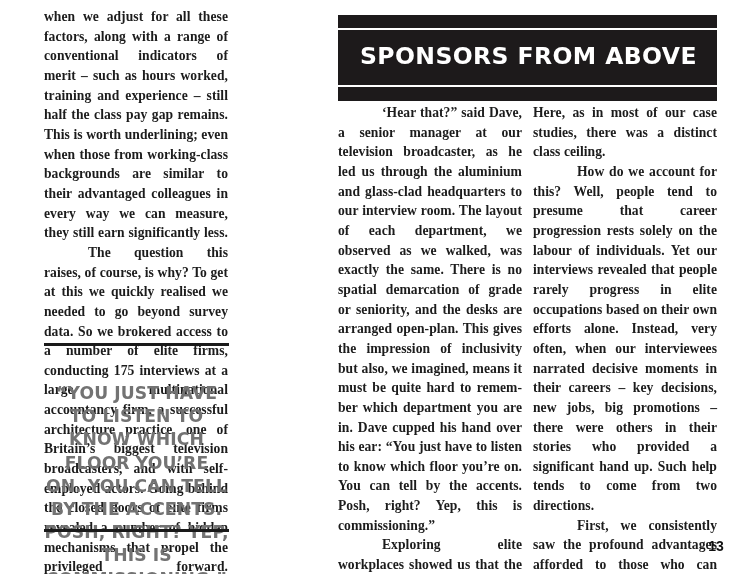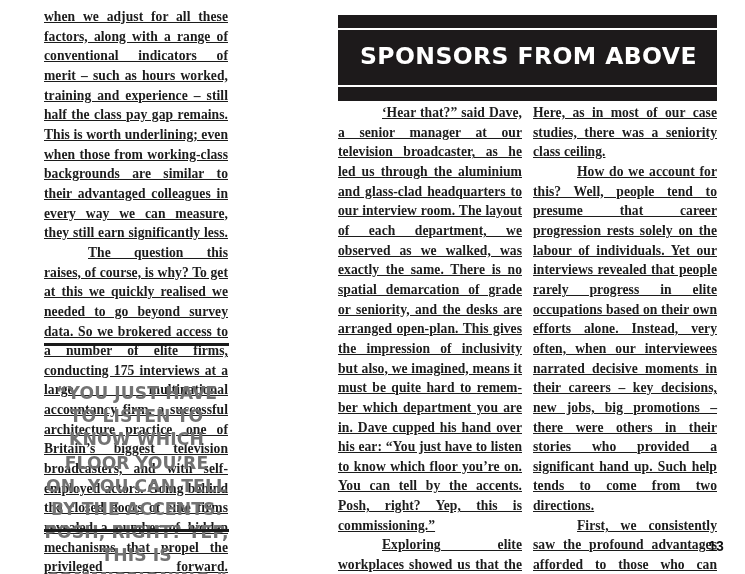--- a/index.html
+++ b/index.html
@@ -19,21 +19,20 @@
       font-weight: bold;
       font-size: 13.6px;
       line-height: 19.65px;
       text-align: justify;
       hyphens: manual;
       color: #1c1c1c;
       letter-spacing: 0.05px;
     }
     .body-text p {
       margin: 0;
-      text-decoration: underline;
     }
     .body-text p.indent {
       text-indent: 44px;
     }
     .body-text p.last-justify {
       text-align-last: justify;
     }
 
     
     #left-col {
@@ -152,18 +151,18 @@
   <div class="banner-title">SPONSORS FROM ABOVE</div>
   <div class="inner-line lower"></div>
 </div>
 
 <div id="right-col-1" class="body-text">
   <p class="indent">‘Hear that?” said Dave, a sen­ior manager at our television broad­caster, as he led us through the alu­minium and glass-clad headquarters to our interview room. The layout of each department, we observed as we walked, was exactly the same. There is no spatial demarcation of grade or seniority, and the desks are arranged open-plan. This gives the impression of inclusivity but also, we imagined, means it must be quite hard to remem­ber which department you are in. Dave cupped his hand over his ear: “You just have to listen to know which floor you’re on. You can tell by the accents. Posh, right? Yep, this is commissioning.”</p>
   <p class="indent last-justify">Exploring elite workplaces showed us that the class pay gap is less about those from working-class backgrounds getting paid less for do­ing the same work and more about the kind of workplace segregation implied by Dave’s comment. And he was right. Only 7% of those in com­missioning – the most prestigious and high-paying department – were from working-class backgrounds. The figure in HR was 22%. And even more signif­icantly, this segregation was also ver­tical: only 2.5% of the executive team were from working-class backgrounds.</p>
 </div>
 
 <div id="right-col-2" class="body-text">
-  <p>Here, as in most of our case stud­ies, there was a seniority class ceiling.</p>
+  <p>Here, as in most of our case stud­ies, there was a distinct class ceiling.</p>
   <p class="indent">How do we account for this? Well, people tend to presume that ca­reer progression rests solely on the la­bour of individuals. Yet our interviews revealed that people rarely progress in elite occupations based on their own efforts alone. Instead, very often, when our interviewees narrated de­cisive moments in their careers – key decisions, new jobs, big promotions – there were others in their stories who provided a significant hand up. Such help tends to come from two directions.</p>
   <p class="indent last-justify">First, we consistently saw the profound advantages afforded to those who can draw upon “the bank of mum and dad”. This kind of financial patron­age is pivotal in propelling careers forward, particularly in precarious ar­eas like the cultural industries. Here money acts as an important early ca­reer lubricant, allowing the privileged to manoeuvre into more promising career tracks, resist exploitative em­ployment and take risky opportunities – all of which increase their chanc­es of long-term success. In contrast, those who lack the insulation of fami­ly money described the day-to-day of making a living in these areas a kind</p>
 </div>
 
 <div id="page-number">13</div>
 
 </body></html>

